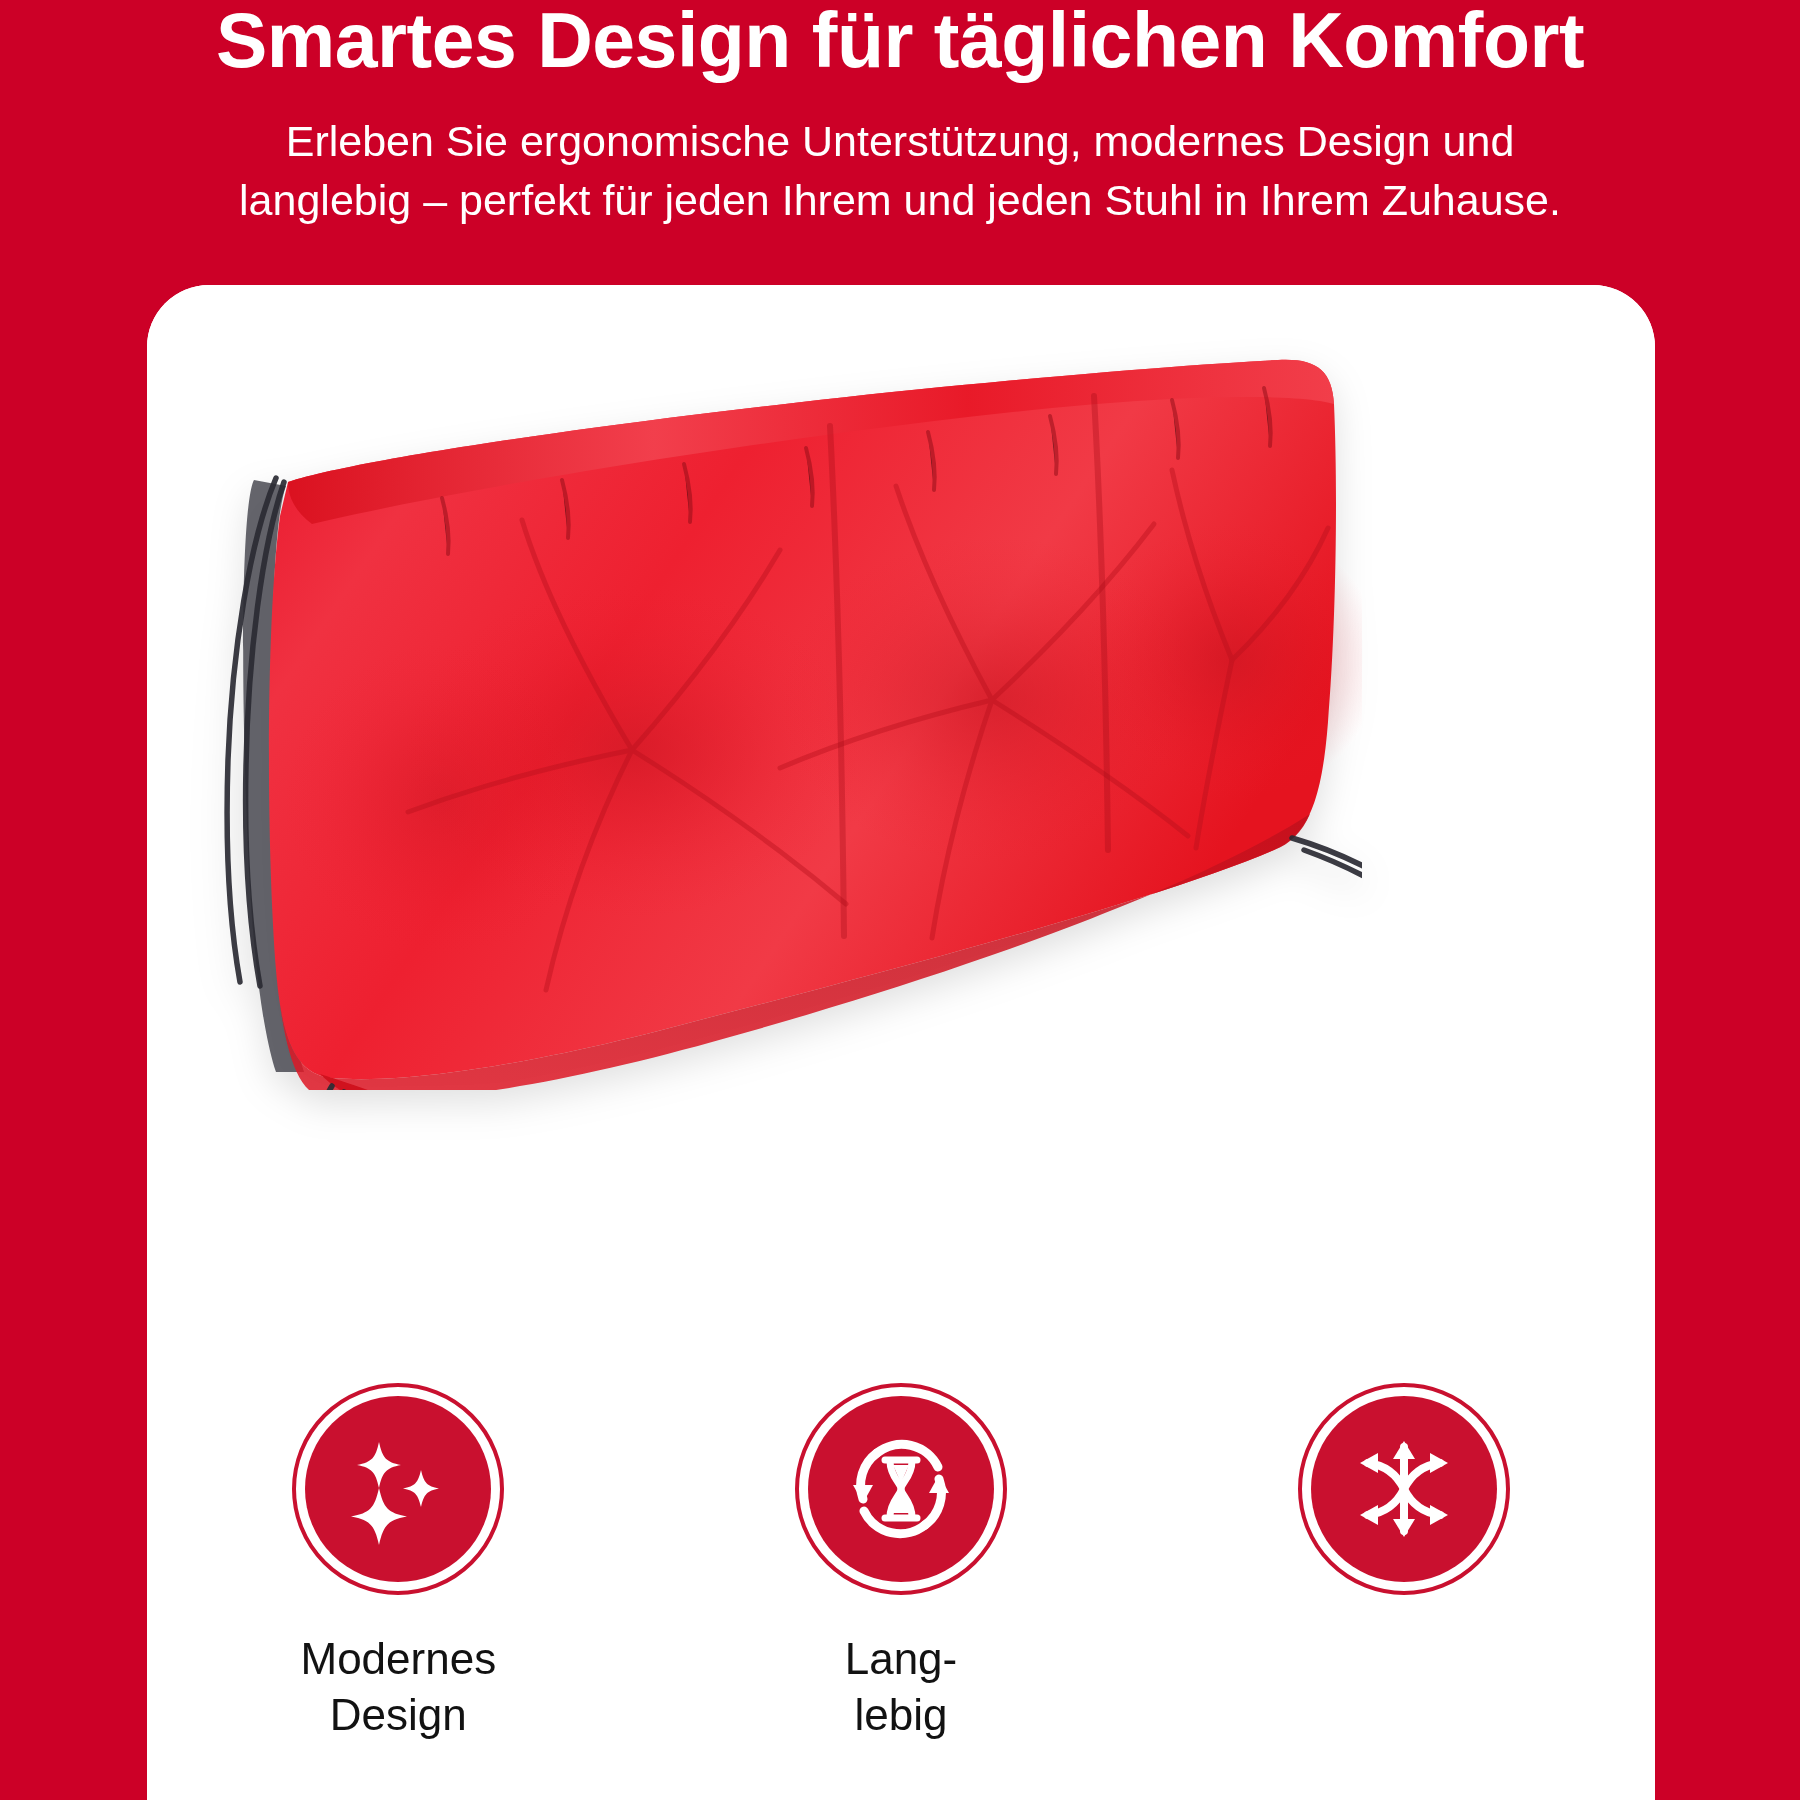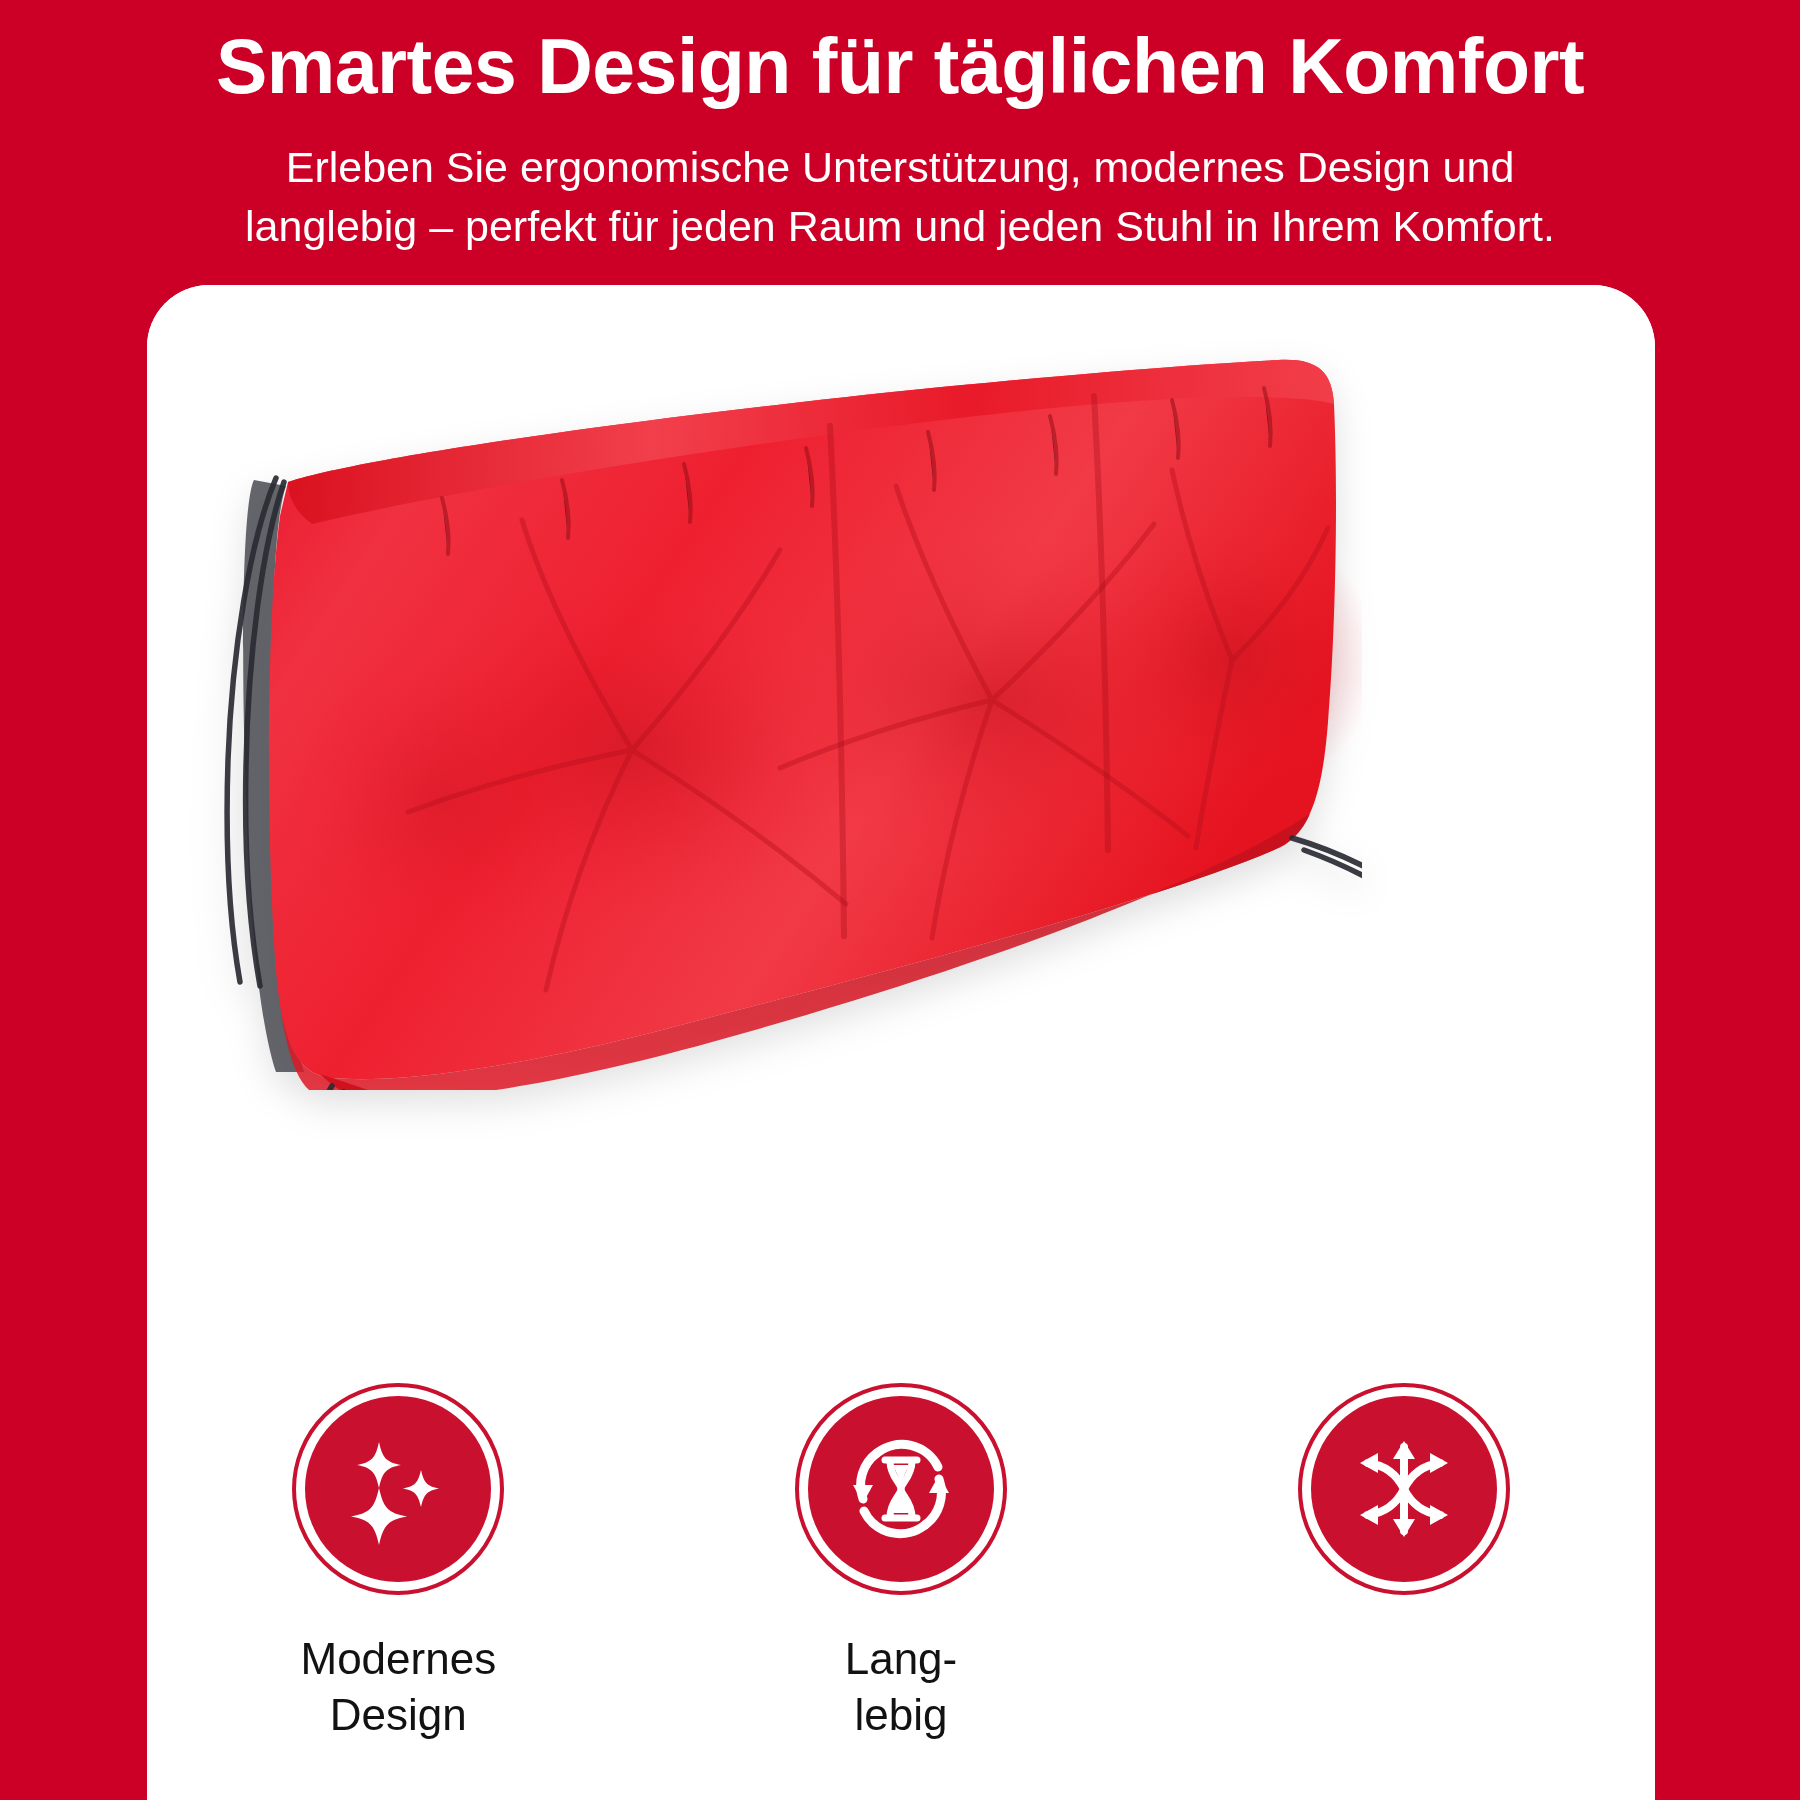--- a/index.html
+++ b/index.html
@@ -17,21 +17,20 @@
     background:#CC0027;
     overflow:hidden;
   }
 
   
   .header{
     position:absolute;
     left:0; top:0;
     width:1800px;
     text-align:center;
-    padding-top:26px;
   }
 
   .headline{
     color:#FFFFFF;
     font-size:77px;
     font-weight:bold;
     letter-spacing:-0.5px;
     line-height:1.06;
     white-space:nowrap;
   }
@@ -124,21 +123,21 @@
 </head>
 <body>
 
 <div id="poster">
 
   <div class="header">
     <div class="headline">Smartes Design für täglichen Komfort</div>
 
     <div class="subheadline">
       <span class="ln">Erleben Sie ergonomische Unterstützung, modernes Design und</span>
-      <span class="ln">langlebig – perfekt für jeden Raum und jeden Stuhl in Ihrem Komfort.</span>
+      <span class="ln">langlebig – perfekt für jeden Ihrem und jeden Stuhl in Ihrem Zuhause.</span>
     </div>
   </div>
 
   <div class="card">
 
     <div class="photo-stage">
       <div class="cushion">
         <svg viewBox="0 0 1170 760" xmlns="http://www.w3.org/2000/svg" aria-hidden="true">
           <defs>
             <linearGradient id="bodyGrad" x1="0" y1="0" x2="1" y2="0.45">

